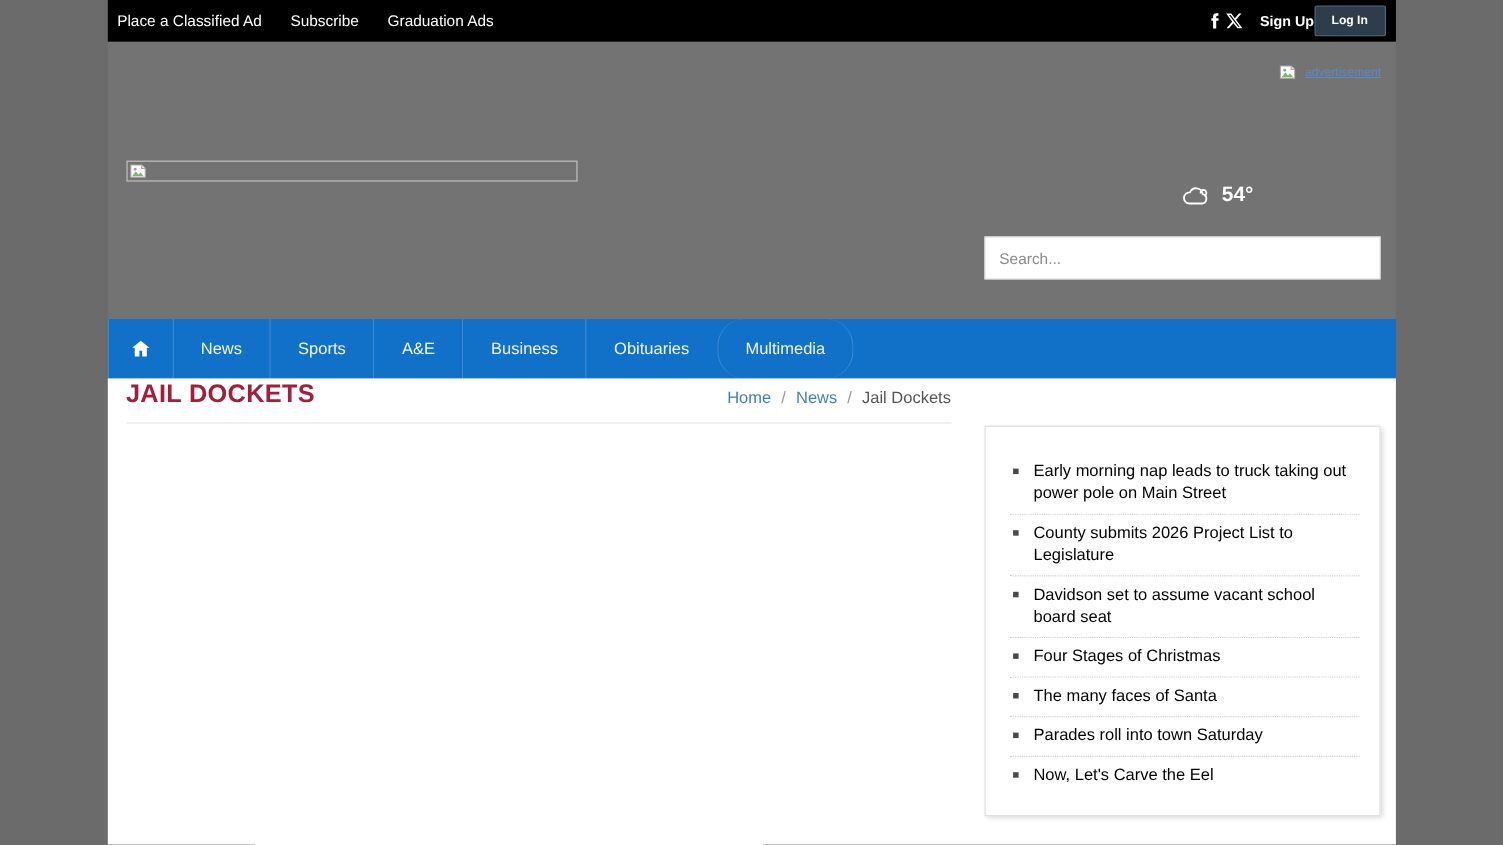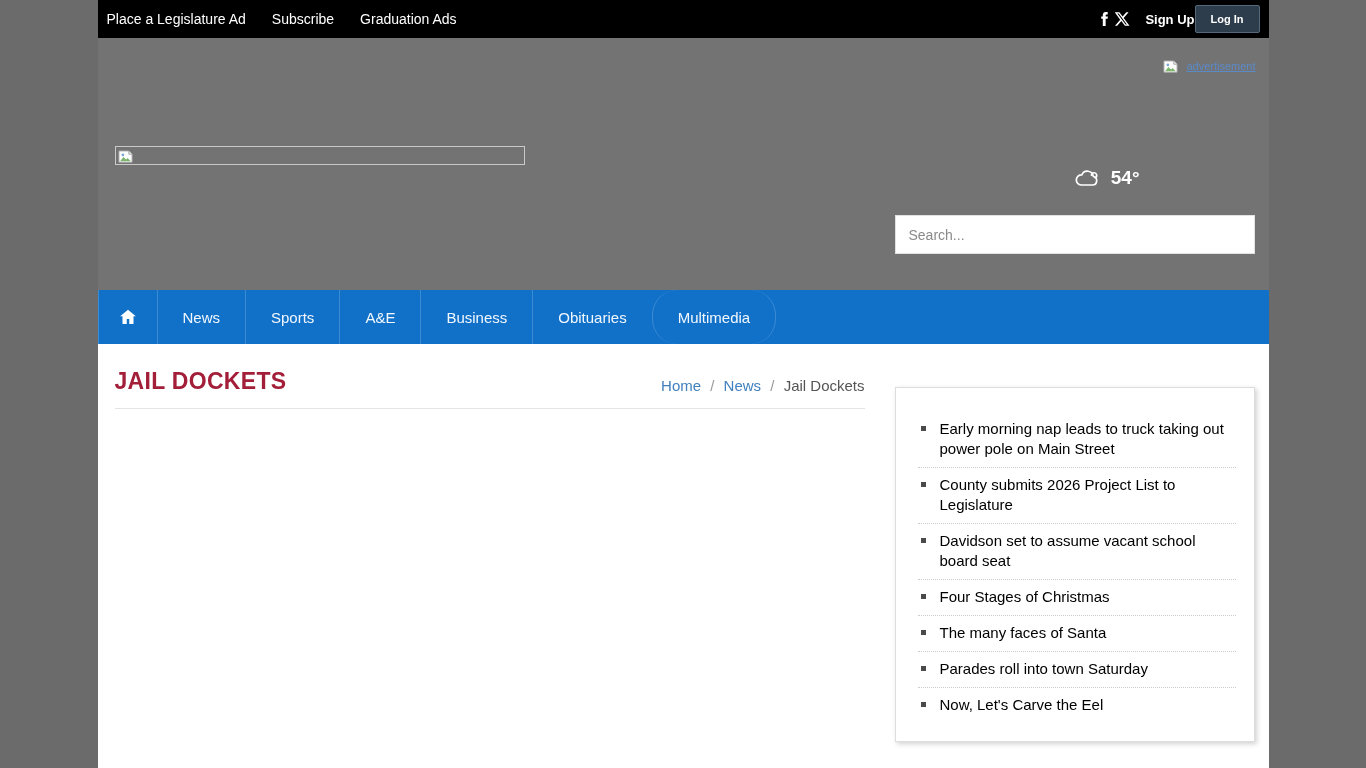--- a/index.html
+++ b/index.html
@@ -63,21 +63,21 @@
   }
   .nav a:last-child { border-right: 1px solid rgba(255,255,255,0.18); border-radius: 25px; }
   .nav .nav-home { padding: 0 19px; }
   .nav .nav-home svg { width: 20px; height: 20px; fill: #fff; }
 
   
   .main {
     background: #fff; height: 424px; display: flex;
     padding: 0 14px 0 17px;
   }
-  .content-col { width: 750px; padding-top: 24px; }
+  .content-col { width: 750px; }
   .title-row { display: flex; justify-content: space-between; align-items: flex-end; }
   .page-title { color: #a31e38; font-size: 23px; font-weight: bold; letter-spacing: 0.3px; }
   .breadcrumb { font-size: 15px; color: #8a8a8a; padding-bottom: 1px; }
   .breadcrumb a { color: #4180bd; text-decoration: none; cursor: pointer; }
   .breadcrumb .sep { margin: 0 5px; color: #9a9a9a; }
   .breadcrumb .current { color: #555; }
   .content-rule { border: none; border-top: 1px solid #e4e4e4; margin-top: 13px; }
 
   
   .sidebar { width: 360px; margin-left: 30px; padding-top: 22px; }
@@ -102,21 +102,21 @@
     width: 5px; height: 5px; background: #4a4a4a;
   }
 </style>
 </head>
 <body>
 
 <div class="page">
 
   <div class="topbar">
     <div class="topbar-links">
-      <a>Place a Legislature Ad</a>
+      <a>Place a Classified Ad</a>
       <a>Subscribe</a>
       <a>Graduation Ads</a>
     </div>
     <div class="topbar-right">
       <span class="social-icon">
         <svg viewBox="0 0 24 24">
             <path d="M14.2 8.8V7.1c0-.8.4-1.2 1.1-1.2h1.6V2.8h-2.6c-2.9 0-3.9 2.1-3.9 4.1v1.9H8.3v3h2.1v9.4h3.8v-9.4h2.6l.4-3h-3z"></path>
           </svg>
       </span>
       <span class="social-icon">

